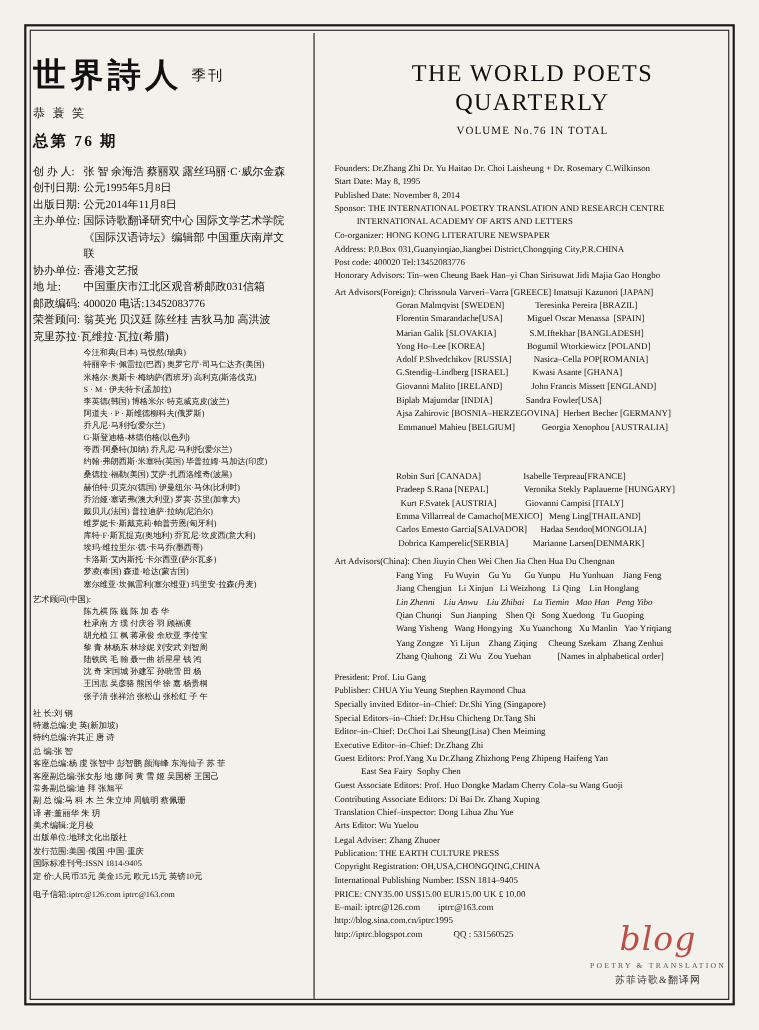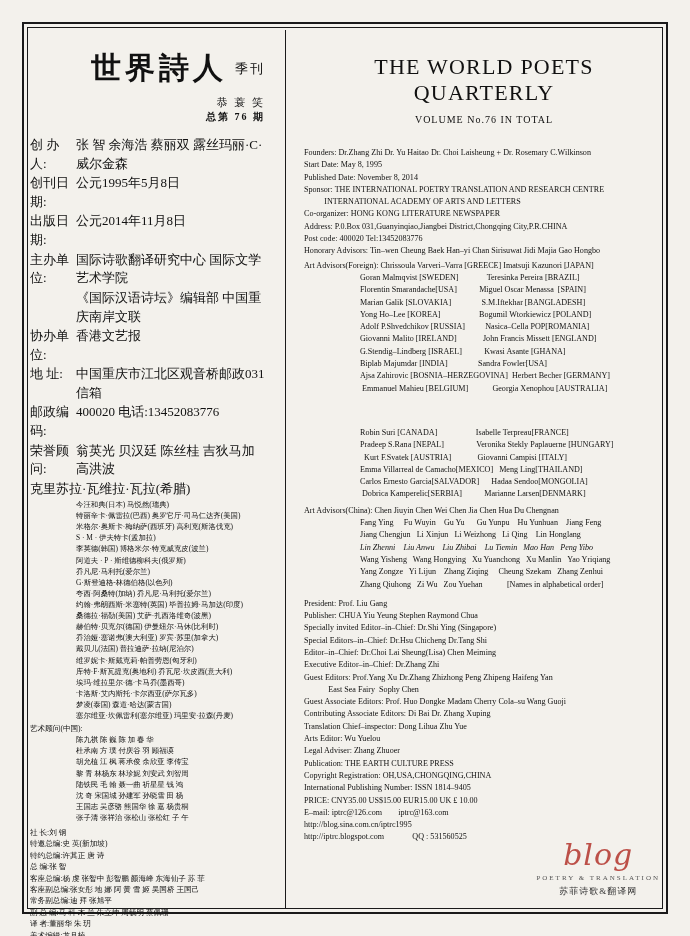--- a/index.html
+++ b/index.html
@@ -6,27 +6,27 @@
   body{width:690px;height:936px;font-family:"Liberation Serif",serif;color:#111;}
   .page{position:relative;width:690px;height:936px;background:#f3f1ec;box-sizing:border-box;padding:18px;}
   .frame{position:absolute;left:22px;top:22px;right:22px;bottom:22px;border:2px solid #1a1a1a;}
   .frame:after{content:"";position:absolute;left:3px;top:3px;right:3px;bottom:3px;border:1px solid #1a1a1a;}
   .inner{position:absolute;left:30px;top:30px;right:26px;bottom:28px;display:flex;}
   .col-left{width:245px;box-sizing:border-box;padding-right:10px;position:relative;}
   .divider{width:1px;background:#1a1a1a;margin:0 10px;}
   .col-right{flex:1;box-sizing:border-box;padding-left:8px;position:relative;}
 
   
-  .masthead{text-align:right;padding-top:18px;}
+  .masthead{text-align:left;padding-top:18px;}
   .cn-title{font-family:"DejaVu Serif",serif;font-size:30px;font-weight:bold;letter-spacing:4px;display:inline-block;vertical-align:middle;}
   .cn-sub{font-size:13px;display:inline-block;vertical-align:middle;margin-left:8px;letter-spacing:2px;}
   .sig{font-size:11px;letter-spacing:2px;margin-top:6px;color:#222;}
-  .issue{font-size:10px;font-weight:bold;letter-spacing:2px;margin-bottom:12px;}
-
-  .meta{font-size:13px;line-height:1.45;}
+  .issue{font-size:14px;font-weight:bold;letter-spacing:2px;margin-top:10px;margin-bottom:12px;}
+
+  .meta{font-size:10px;line-height:1.45;}
   .meta .row{display:flex;margin-bottom:0.5px;}
   .meta .lbl{width:46px;flex:none;}
   .meta .val{flex:1;}
 
   .sect-title{font-size:7.6px;margin-top:3px;}
   .namelist{font-size:7.4px;line-height:1.5;padding-left:46px;}
   .namelist div{white-space:nowrap;}
 
   .free{font-size:7.6px;line-height:1.5;}
 
@@ -170,38 +170,39 @@
         <div class="line">Post code: 400020   Tel:13452083776</div>
         <div class="line">Honorary Advisors: Tin–wen Cheung   Baek Han–yi   Chan Sirisuwat   Jidi Majia   Gao Hongbo</div>
 
         <div class="line" style="margin-top:2px;">Art Advisors(Foreign): Chrissoula Varveri–Varra [GREECE]   Imatsuji Kazunori [JAPAN]</div>
         <div>
           <div class="line indent1" style="white-space:pre;">Goran Malmqvist [SWEDEN]              Teresinka Pereira [BRAZIL]</div>
           <div class="line indent1" style="white-space:pre;">Florentin Smarandache[USA]           Miguel Oscar Menassa  [SPAIN]</div>
           <div class="line indent1" style="white-space:pre;">Marian Galik [SLOVAKIA]               S.M.Iftekhar [BANGLADESH]</div>
           <div class="line indent1" style="white-space:pre;">Yong Ho–Lee [KOREA]                   Bogumil Wtorkiewicz [POLAND]</div>
           <div class="line indent1" style="white-space:pre;">Adolf P.Shvedchikov [RUSSIA]          Nasica–Cella POP[ROMANIA]</div>
+          <div class="line indent1" style="white-space:pre;">G.Stendig–Lindberg [ISRAEL]           Kwasi Asante [GHANA]</div>
           <div class="line indent1" style="white-space:pre;">Giovanni Malito [IRELAND]             John Francis Missett [ENGLAND]</div>
-          <div class="line indent1" style="white-space:pre;">G.Stendig–Lindberg [ISRAEL]           Kwasi Asante [GHANA]</div>
           <div class="line indent1" style="white-space:pre;">Biplab Majumdar [INDIA]               Sandra Fowler[USA]</div>
           <div class="line indent1" style="white-space:pre;">Ajsa Zahirovic [BOSNIA–HERZEGOVINA]  Herbert Becher [GERMANY]</div>
           <div class="line indent1" style="white-space:pre;"> Emmanuel Mahieu [BELGIUM]            Georgia Xenophou [AUSTRALIA]</div>
           <div class="line indent1" style="white-space:pre;margin-top:32px;">Robin Suri [CANADA]                   Isabelle Terpreau[FRANCE]</div>
           <div class="line indent1" style="white-space:pre;">Pradeep S.Rana [NEPAL]                Veronika Stekly Paplauerne [HUNGARY]</div>
           <div class="line indent1" style="white-space:pre;">  Kurt F.Svatek [AUSTRIA]             Giovanni Campisi [ITALY]</div>
           <div class="line indent1" style="white-space:pre;">Emma Villarreal de Camacho[MEXICO]   Meng Ling[THAILAND]</div>
           <div class="line indent1" style="white-space:pre;">Carlos Ernesto Garcia[SALVADOR]      Hadaa Sendoo[MONGOLIA]</div>
           <div class="line indent1" style="white-space:pre;"> Dobrica Kamperelic[SERBIA]           Marianne Larsen[DENMARK]</div>
         </div>
 
         <div class="line" style="margin-top:4px;">Art Advisors(China): Chen Jiuyin    Chen Wei    Chen Jia    Chen Hua    Du Chengnan</div>
         <div>
           <div class="line indent1" style="white-space:pre;">Fang Ying     Fu Wuyin    Gu Yu      Gu Yunpu    Hu Yunhuan    Jiang Feng</div>
           <div class="line indent1" style="white-space:pre;">Jiang Chengjun   Li Xinjun   Li Weizhong   Li Qing    Lin Honglang</div>
           <div class="line indent1" style="white-space:pre;font-style:italic;">Lin Zhenni    Liu Anwu    Liu Zhibai    Lu Tiemin   Mao Han   Peng Yibo</div>
+          <div class="line indent1" style="white-space:pre;">Qian Chunqi    Sun Jianping    Shen Qi   Song Xuedong   Tu Guoping</div>
           <div class="line indent1" style="white-space:pre;">Wang Yisheng   Wang Hongying   Xu Yuanchong   Xu Manlin   Yao Yriqiang</div>
           <div class="line indent1" style="white-space:pre;">Yang Zongze   Yi Lijun    Zhang Ziqing     Cheung Szekam   Zhang Zenhui</div>
           <div class="line indent1" style="white-space:pre;">Zhang Qiuhong   Zi Wu   Zou Yuehan            [Names in alphabetical order]</div>
         </div>
 
         <div class="gap"></div>
         <div>
           <div class="line">President: Prof. Liu Gang</div>
           <div class="line">Publisher: CHUA Yiu Yeung  Stephen  Raymond Chua</div>
           <div class="line">Specially invited Editor–in–Chief:  Dr.Shi Ying (Singapore)</div>

